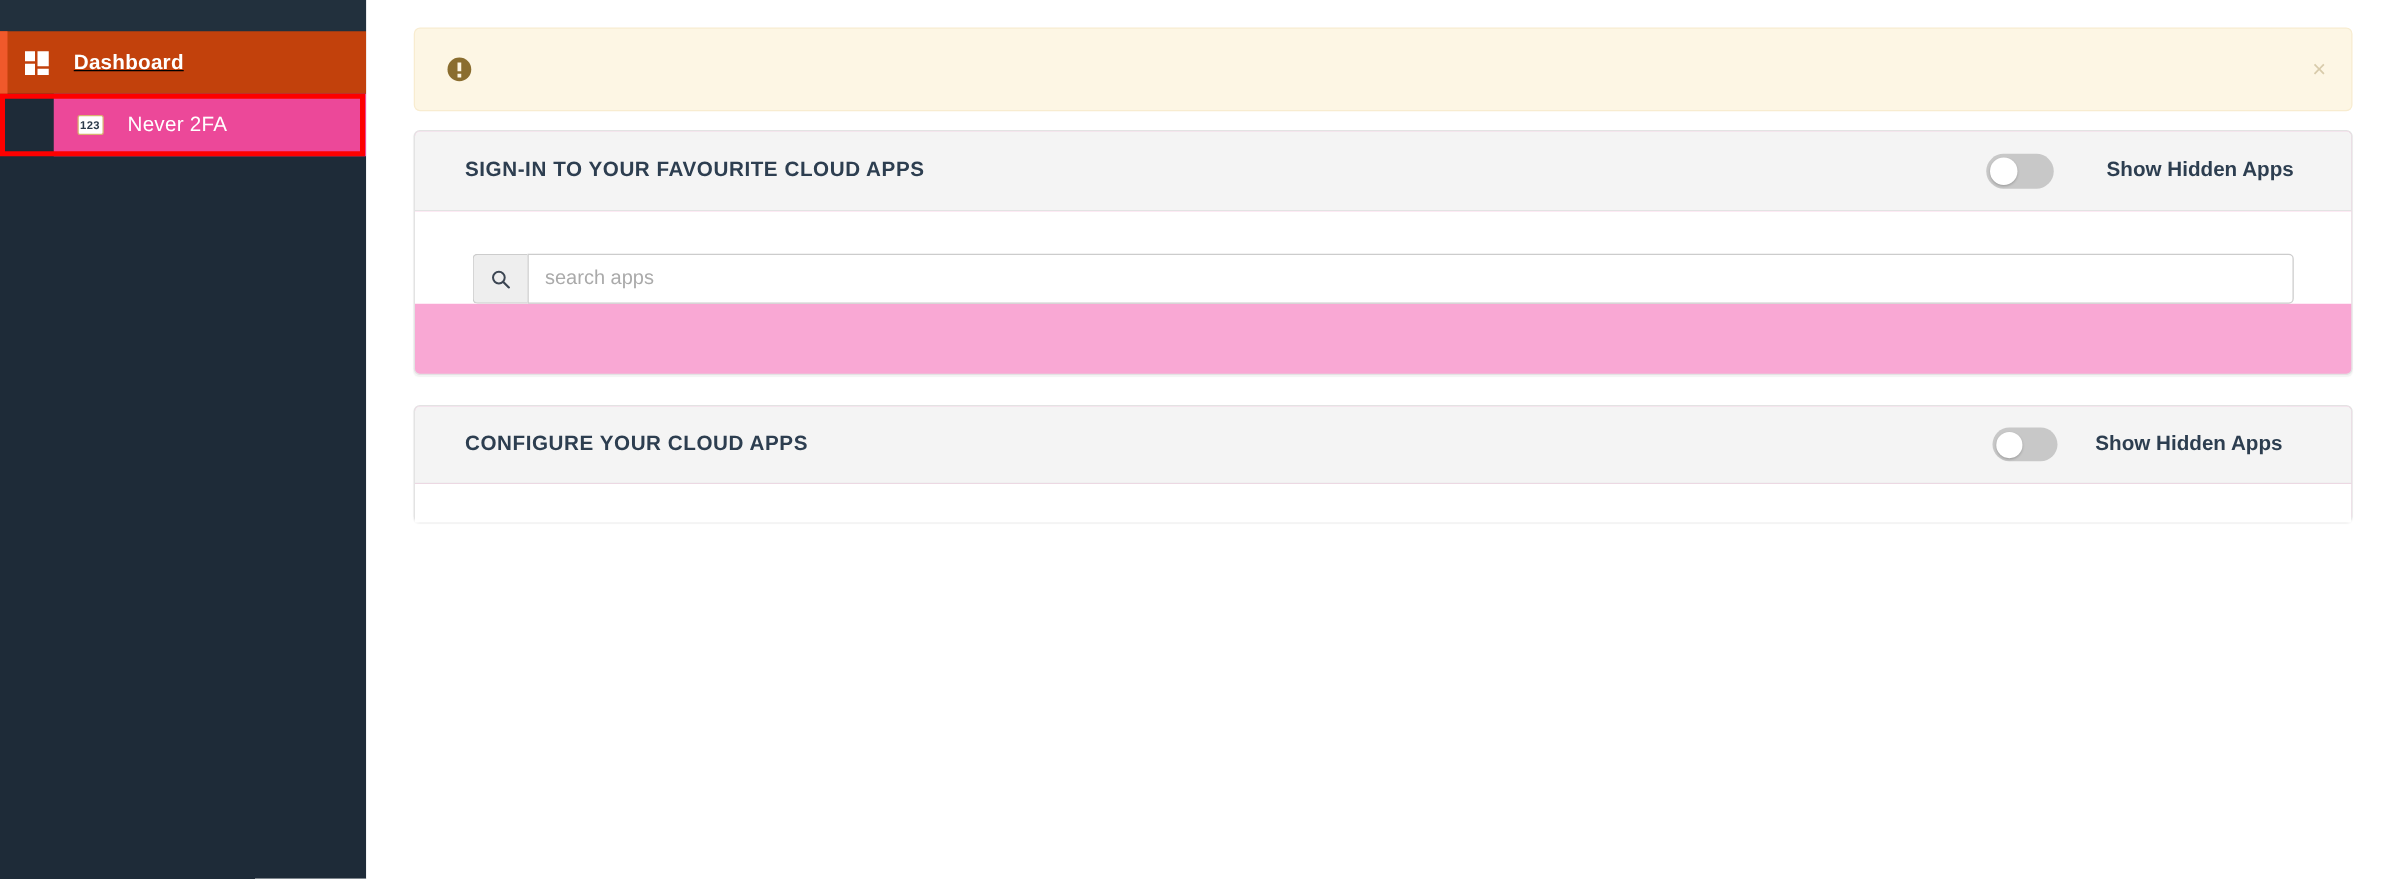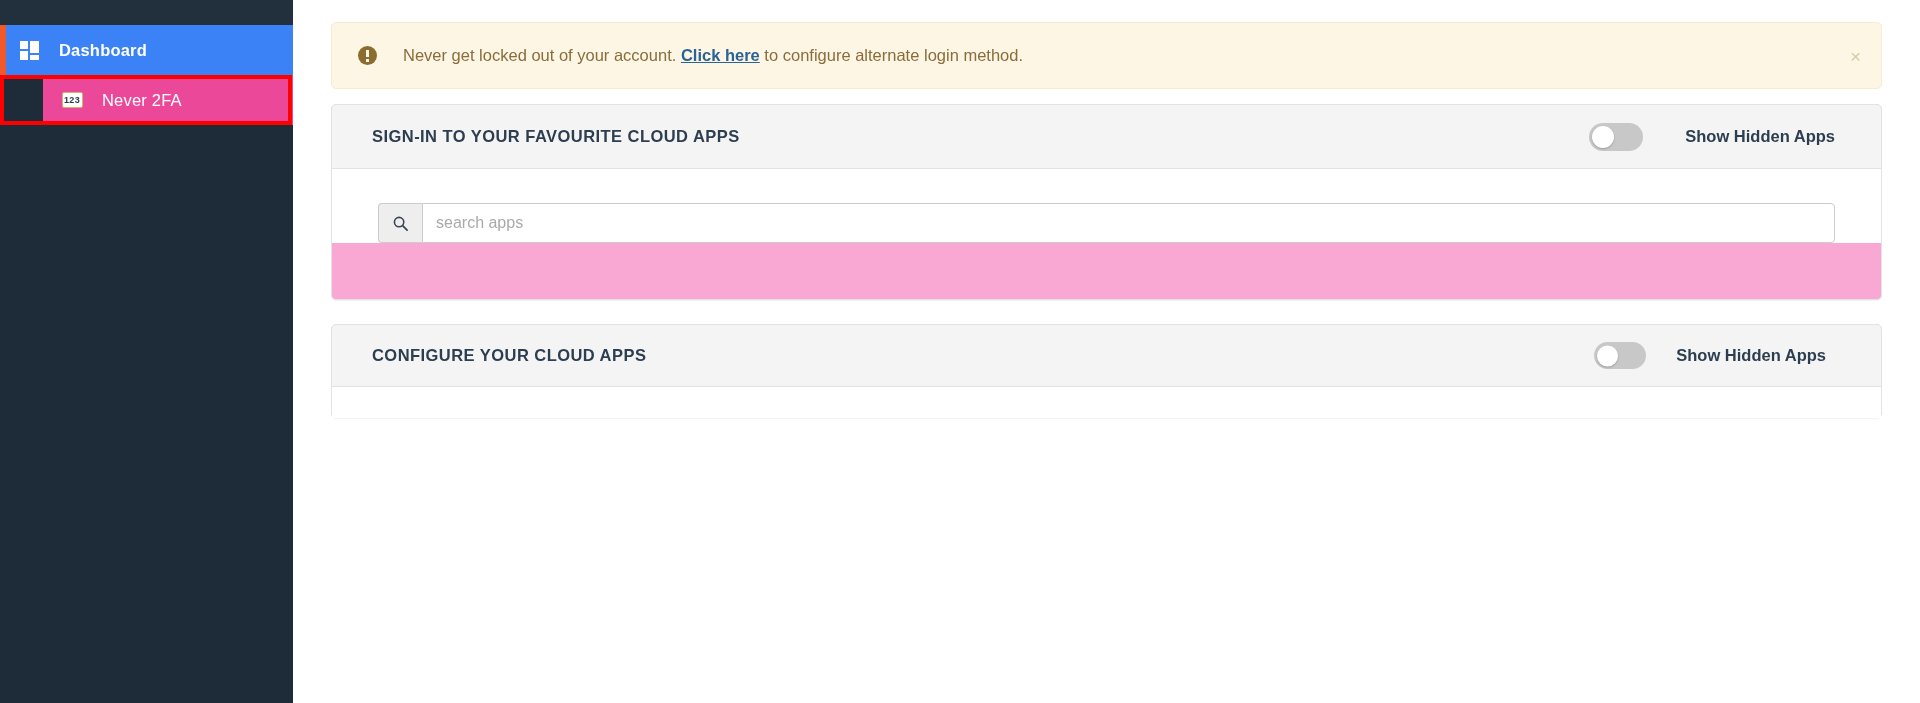--- a/index.html
+++ b/index.html
@@ -26,21 +26,21 @@
     background: #22303d;
   }
   .nav-list { position: absolute; left: 0; top: 25px; width: 293px; }
   .nav-item {
     position: relative;
     display: flex; align-items: center;
     height: 50px;
     padding-left: 18px;
     cursor: pointer;
   }
-  .nav-item.active { background: #3b82f6; }
+  .nav-item.active { background: #c2410c; text-decoration: underline; }
   .nav-item.active .nav-accent {
     position: absolute; left: 0; top: 0;
     width: 6px; height: 50px;
     background: #f0592b;
   }
   .nav-item.plain { background: #ec4899; margin-left: 43px; }
   .nav-icon {
     width: 22px; height: 22px;
     display: flex; align-items: center; justify-content: center;
     flex: 0 0 22px;
@@ -272,21 +272,20 @@
 
     </div>
 
     <div class="highlight-box"></div>
   </div>
 
   <div class="main">
 
     <div class="alert">
       <span class="alert-icon"></span>
-      <span class="alert-text"><span>Never get locked out of your account. </span><a class="alert-link">Click here</a><span> to configure alternate login method.</span></span>
       <span class="alert-close">×</span>
     </div>
 
     <div class="panel" id="panel-signin">
       <div class="panel-head">
         <span class="panel-title">SIGN-IN TO YOUR FAVOURITE CLOUD APPS</span>
         <span class="panel-head-right">
           <span class="toggle">
             <span class="knob"></span>
           </span>

